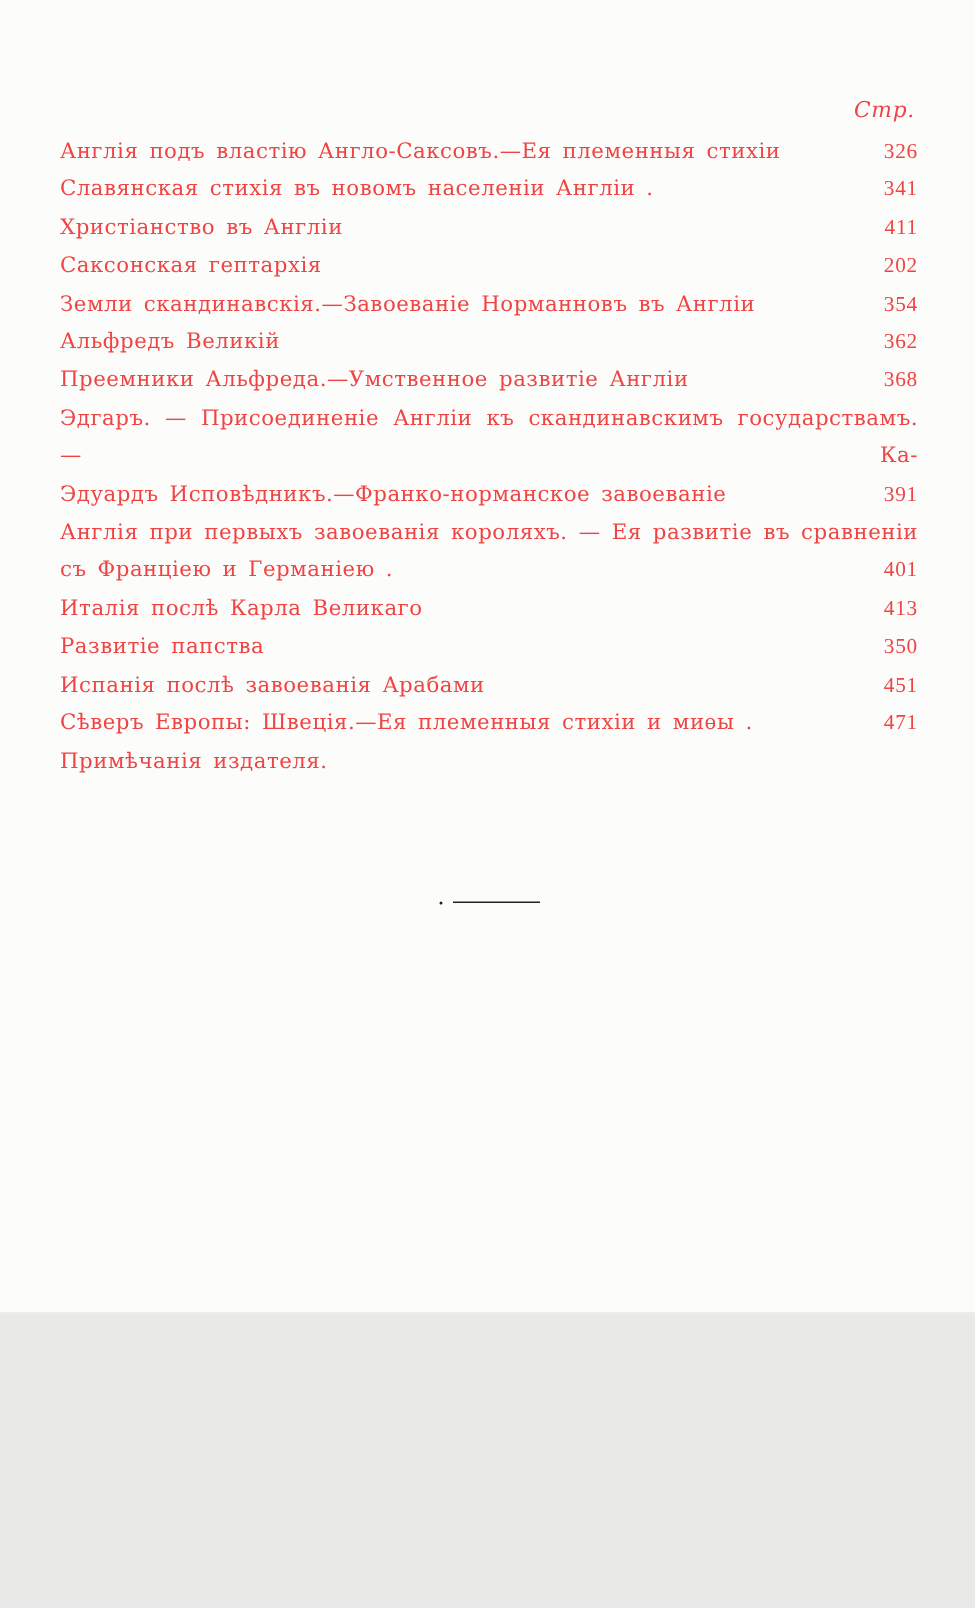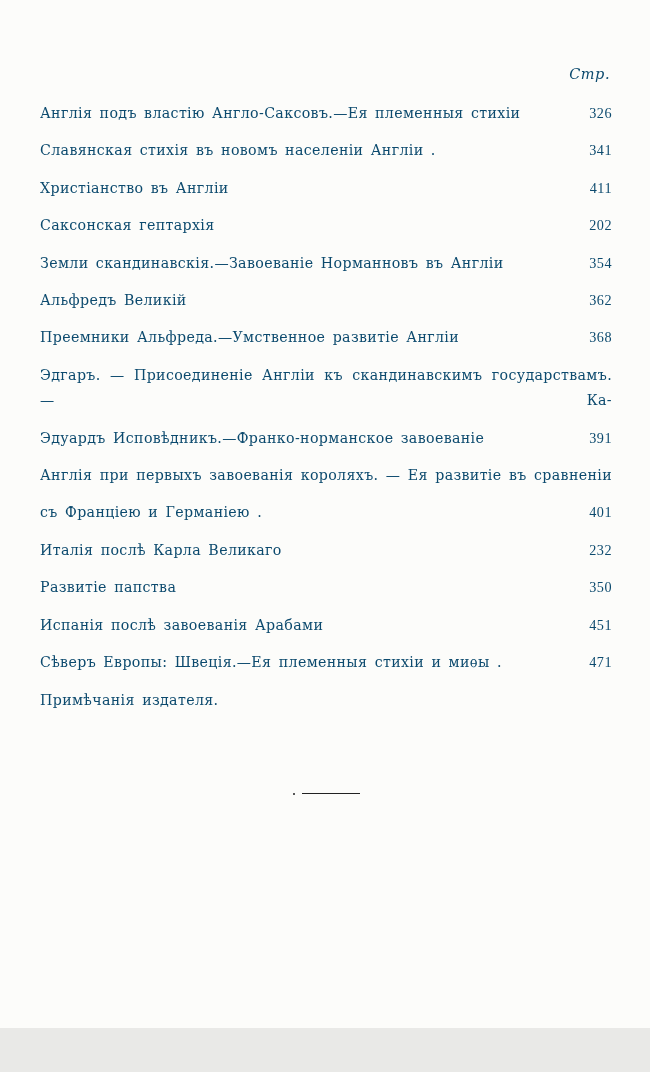--- a/index.html
+++ b/index.html
@@ -3,24 +3,24 @@
 <meta charset="utf-8">
 <style>
   html, body {
     margin: 0;
     padding: 0;
     background: #e9e9e7;
   }
   .page {
     position: relative;
     width: 650px;
-    height: 1028px;
+    height: 875px;
     margin: 0 auto;
     background: #fcfcfa;
-    color: #0c4a6e;
+    color: #ef4444;
     font-family: "DejaVu Serif", serif;
     box-sizing: border-box;
     padding: 62px 38px 0 40px;
     overflow: hidden;
   }
   .header-row {
     text-align: right;
     font-style: italic;
     font-size: 14.5px;
     letter-spacing: 0.5px;
@@ -31,21 +31,20 @@
   .toc-row {
     display: flex;
     align-items: baseline;
     line-height: 25.4px;
     font-size: 14.2px;
     letter-spacing: 0.35px;
     word-spacing: 2.5px;
   }
   .toc-text {
     flex: 1 1 auto;
-    margin-top: 12px;
   }
   .toc-row.cont .toc-text {
     text-align: justify;
     text-align-last: justify;
   }
   .toc-page {
     flex: 0 0 auto;
     min-width: 36px;
     text-align: right;
     padding-left: 10px;
@@ -118,21 +117,21 @@
       </div>
       <div class="toc-row cont">
         <span class="toc-text">Англія при первыхъ завоеванія короляхъ. — Ея развитіе въ сравненіи</span>
       </div>
       <div class="toc-row">
         <span class="toc-text">съ Франціею и Германіею .</span>
         <span class="toc-page">401</span>
       </div>
       <div class="toc-row">
         <span class="toc-text">Италія послѣ Карла Великаго</span>
-        <span class="toc-page">232</span>
+        <span class="toc-page">413</span>
       </div>
       <div class="toc-row">
         <span class="toc-text">Развитіе папства</span>
         <span class="toc-page">350</span>
       </div>
       <div class="toc-row">
         <span class="toc-text">Испанія послѣ завоеванія Арабами</span>
         <span class="toc-page">451</span>
       </div>
       <div class="toc-row">

